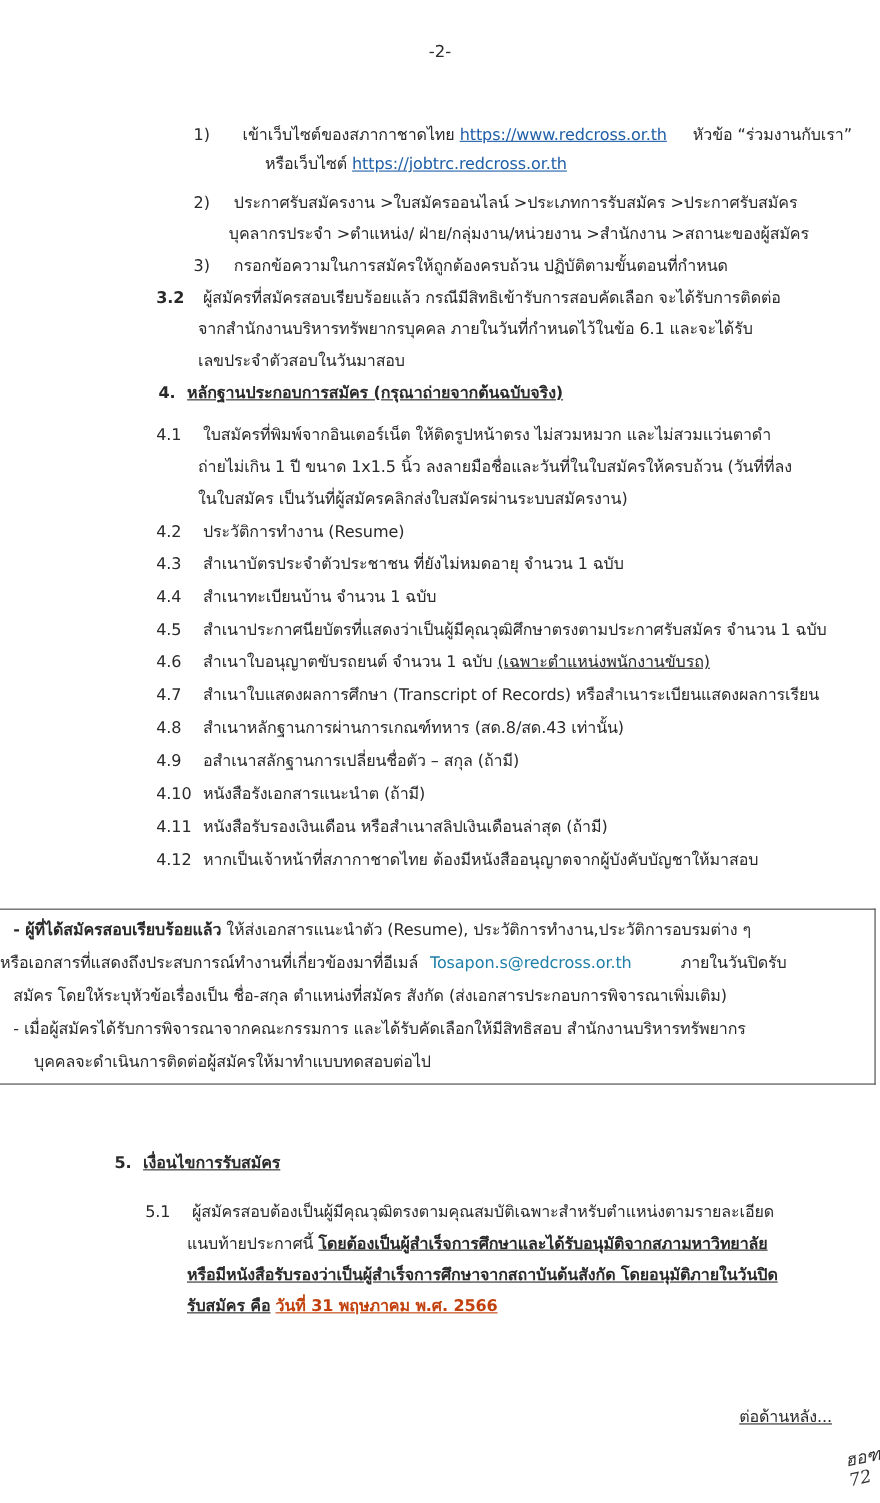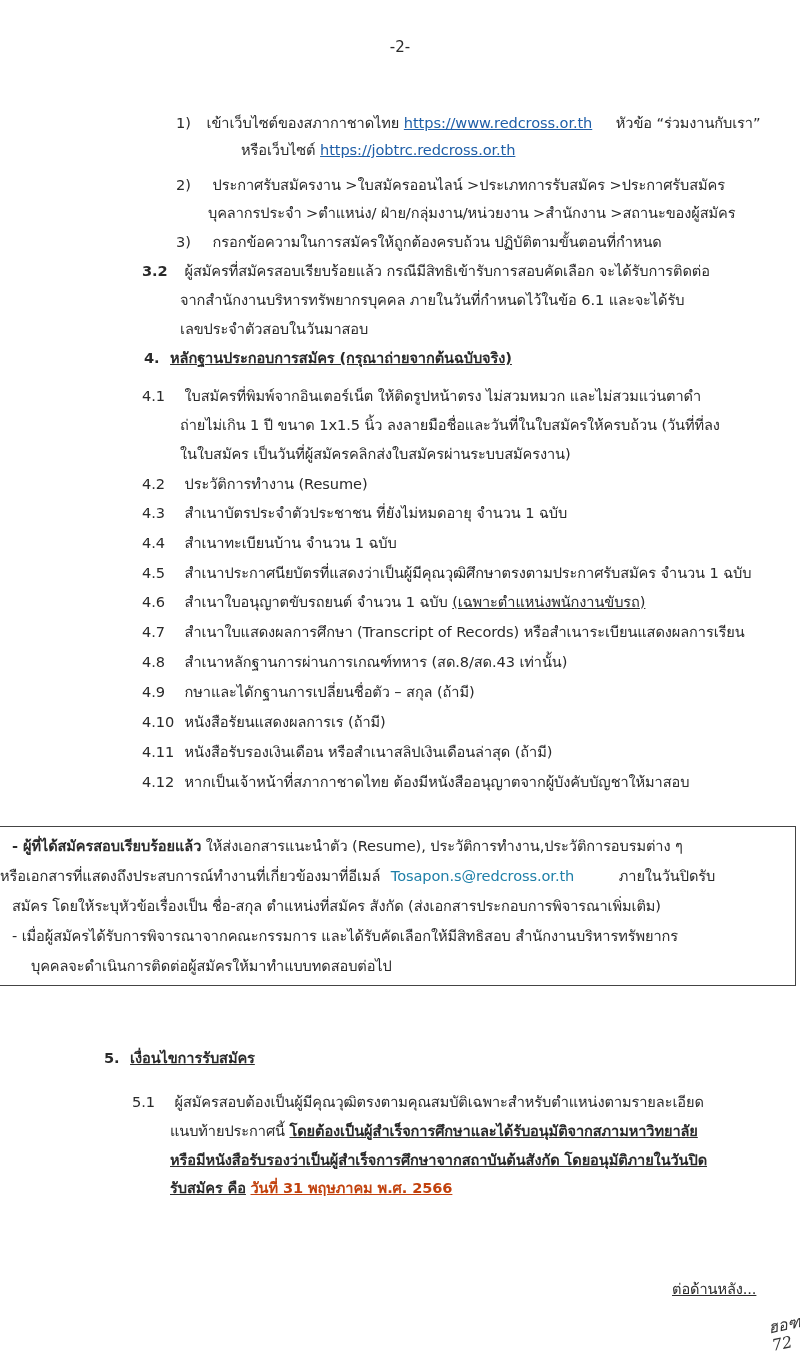--- a/index.html
+++ b/index.html
@@ -47,21 +47,21 @@
       line-height: 18px;
     }
   </style>
 </head>
 <body>
 
 <div class="abs page-number">-2-</div>
 
 <div class="abs line" style="left:176px; top:113px;">
   <span class="num" style="width:26px;">1)</span>
-  <span style="margin-left:0;">เข้าเว็บไซต์ของสภากาชาดไทย</span>
+  <span style="margin-left:14px;">เข้าเว็บไซต์ของสภากาชาดไทย</span>
   <a class="link">https://www.redcross.or.th</a>
   <span style="margin-left:19px;">หัวข้อ “ร่วมงานกับเรา”</span>
 </div>
 <div class="abs line" style="left:208px; top:140px;margin-left:33px;">
   <span>หรือเว็บไซต์</span>
   <a class="link">https://jobtrc.redcross.or.th</a>
 </div>
 
 <div class="abs line" style="left:176px; top:175px;">
   <span class="num" style="width:26px;">2)</span>
@@ -119,26 +119,26 @@
 <div class="abs line" style="left:142px; top:622px;">
   <span class="num" style="width:32px;">4.7</span>
   <span style="margin-left:6px;">สำเนาใบแสดงผลการศึกษา (Transcript of Records) หรือสำเนาระเบียนแสดงผลการเรียน</span>
 </div>
 <div class="abs line" style="left:142px; top:652px;">
   <span class="num" style="width:32px;">4.8</span>
   <span style="margin-left:6px;">สำเนาหลักฐานการผ่านการเกณฑ์ทหาร (สด.8/สด.43 เท่านั้น)</span>
 </div>
 <div class="abs line" style="left:142px; top:682px;">
   <span class="num" style="width:32px;">4.9</span>
-  <span style="margin-left:6px;">กษาและไดักฐานการเปลี่ยนชื่อตัว – สกุล (ถ้ามี)</span>
+  <span style="margin-left:6px;">อสำเนาสลักฐานการเปลี่ยนชื่อตัว – สกุล (ถ้ามี)</span>
 </div>
 
 <div class="abs line" style="left:142px; top:712px;">
   <span class="num" style="width:36px;">4.10</span>
-  <span style="margin-left:2px;">หนังสือรัยนแสดงผลการเร (ถ้ามี)</span>
+  <span style="margin-left:2px;">หนังสือรังเอกสารแนะนำต (ถ้ามี)</span>
 </div>
 <div class="abs line" style="left:142px; top:742px;">
   <span class="num" style="width:36px;">4.11</span>
   <span style="margin-left:2px;">หนังสือรับรองเงินเดือน หรือสำเนาสลิปเงินเดือนล่าสุด (ถ้ามี)</span>
 </div>
 <div class="abs line" style="left:142px; top:772px;">
   <span class="num" style="width:36px;">4.12</span>
   <span style="margin-left:2px;">หากเป็นเจ้าหน้าที่สภากาชาดไทย ต้องมีหนังสืออนุญาตจากผู้บังคับบัญชาให้มาสอบ</span>
 </div>
 

